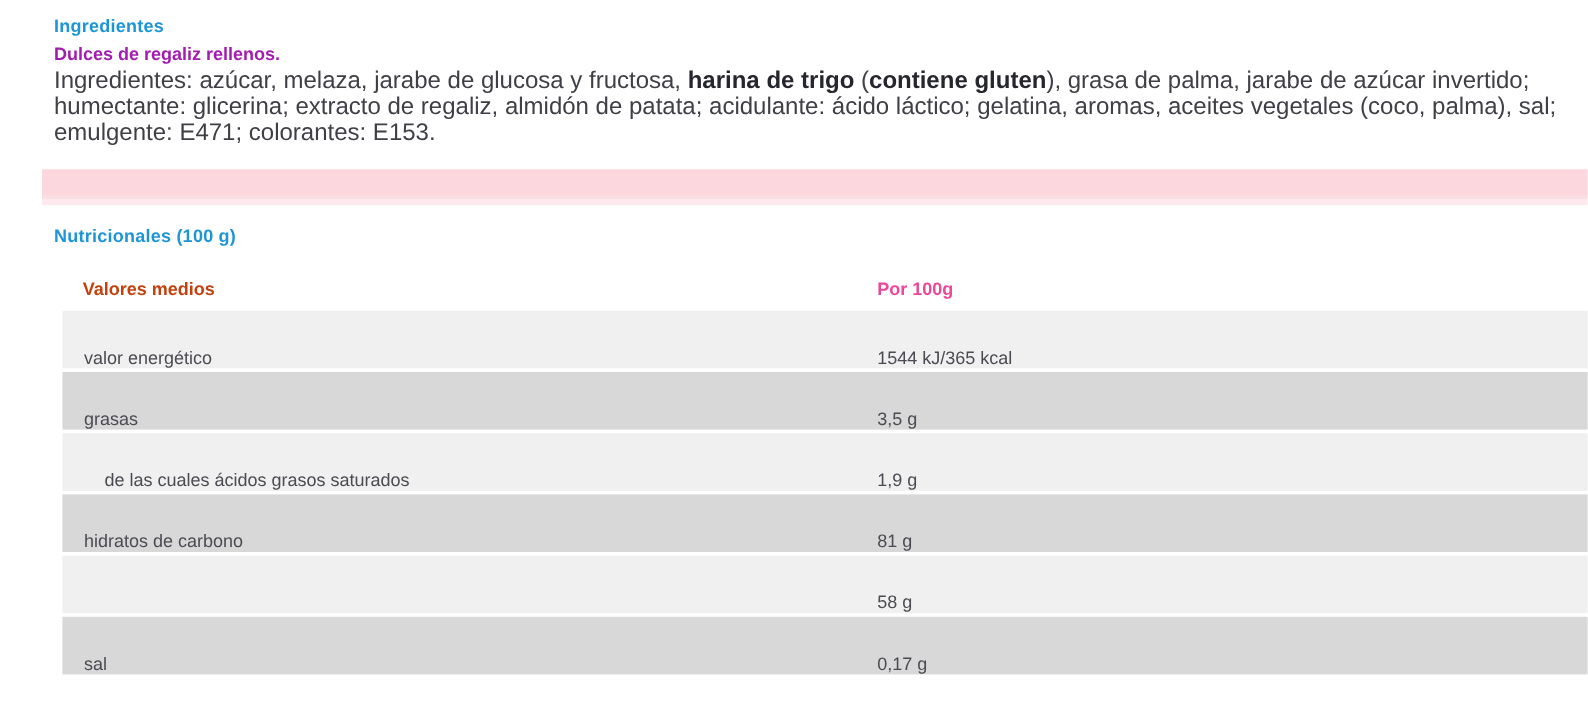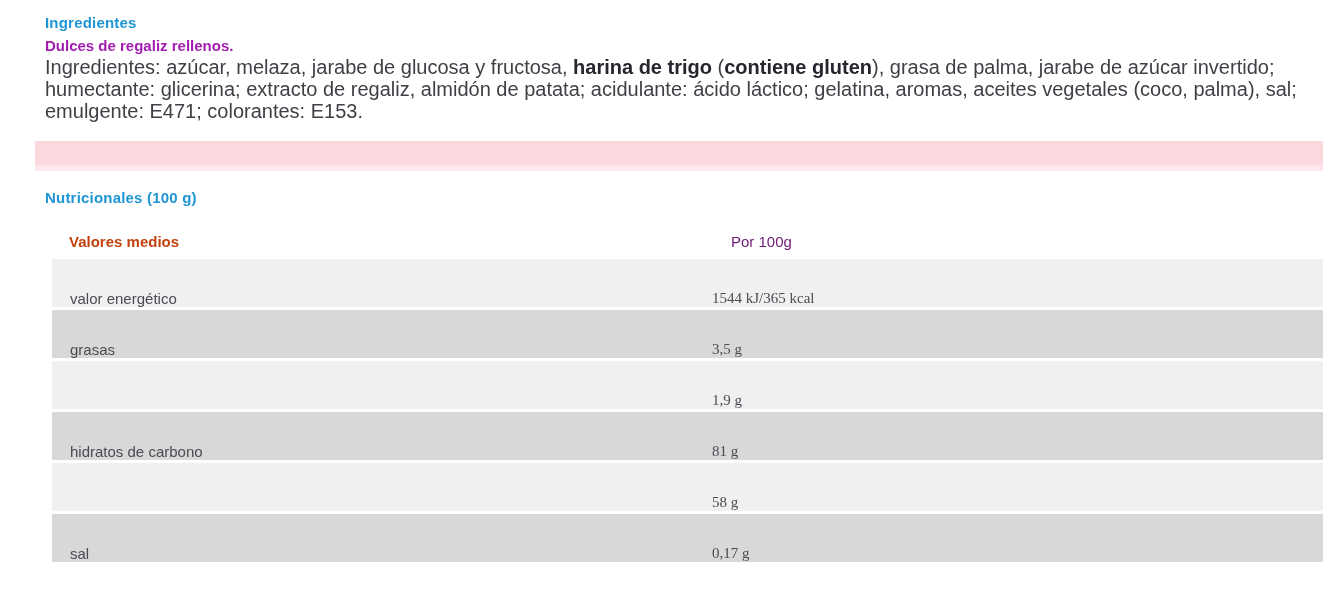--- a/index.html
+++ b/index.html
@@ -66,43 +66,42 @@
   .table-header .col-label {
     font-size: 15px;
     font-weight: bold;
     color: #c2410c;
     padding-left: 24px;
   }
   .table-header .col-value {
     position: absolute;
     left: 686px;
     font-size: 15px;
-    font-weight: normal;
-    color: #701a75;
+    font-weight: bold;
+    color: #ec4899;
   }
 
   .rows { margin-top: 1px; }
   .table-row {
     position: relative;
     height: 48px;
     margin-left: 7px;
     margin-bottom: 3px;
     display: flex;
     align-items: flex-end;
     font-size: 15px;
     color: #4b4b52;
   }
   .table-row:nth-child(odd)  { background: #f0f0f1; }
   .table-row:nth-child(even) { background: #d8d8d9; }
   .table-row .row-label { padding-left: 18px; }
   .table-row.indent .row-label { padding-left: 35px; }
   .table-row .row-value {
     position: absolute;
-    left: 660px;
-    font-family: Liberation Serif, serif;
+    left: 679px;
   }
 </style>
 </head>
 <body>
 
 <div class="page">
 
   <div class="content">
     <div class="section-title ingredients-title">Ingredientes</div>
     <div class="product-name">Dulces de regaliz rellenos.</div>
@@ -122,20 +121,21 @@
       <div class="rows" id="nutrition-rows">
           <div class="table-row">
             <span class="row-label">valor energético</span>
             <span class="row-value">1544 kJ/365 kcal</span>
           </div>
           <div class="table-row">
             <span class="row-label">grasas</span>
             <span class="row-value">3,5 g</span>
           </div>
           <div class="table-row indent">
+            <span class="row-label">de las cuales ácidos grasos saturados</span>
             <span class="row-value">1,9 g</span>
           </div>
           <div class="table-row">
             <span class="row-label">hidratos de carbono</span>
             <span class="row-value">81 g</span>
           </div>
           <div class="table-row indent">
             <span class="row-value">58 g</span>
           </div>
           <div class="table-row">

